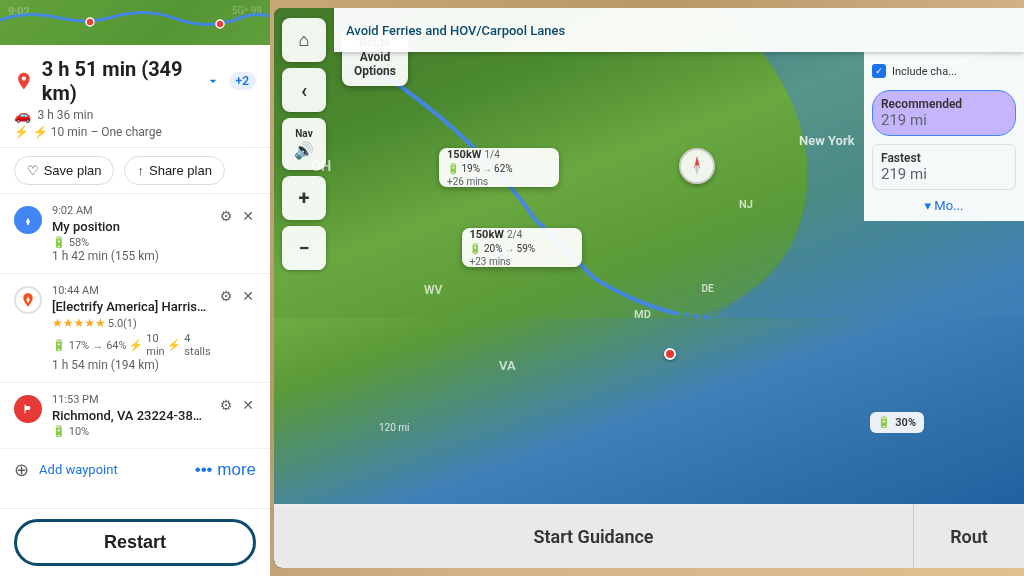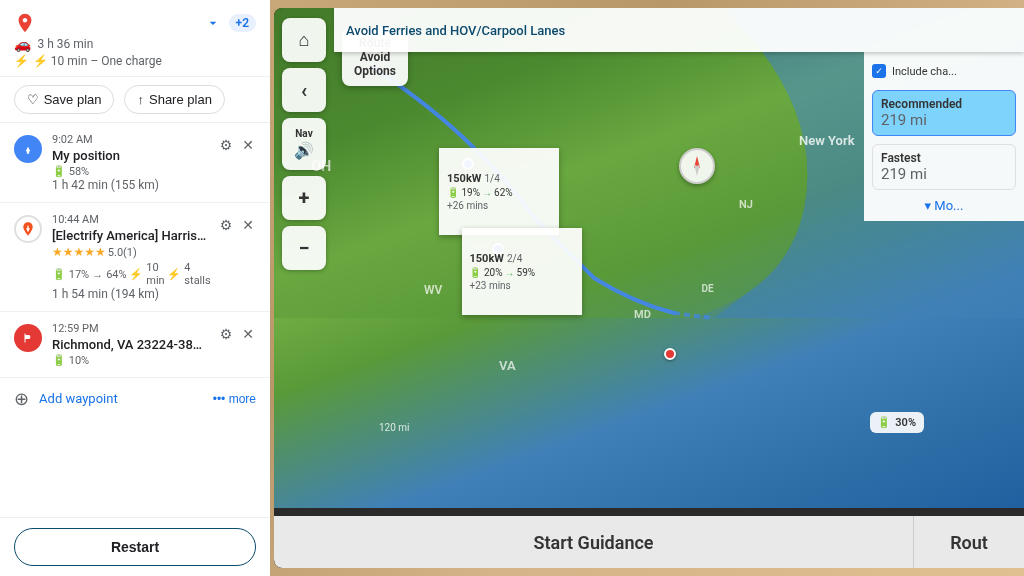--- a/index.html
+++ b/index.html
@@ -172,42 +172,42 @@
       gap: 10px;
       padding: 10px 14px;
       cursor: pointer;
       color: #1a73e8;
       font-size: 13px;
     }
     .more-btn {
       background: none;
       border: none;
       color: #1a73e8;
-      font-size: 12px;
+      font-size: 17px;
       cursor: pointer;
       margin-left: auto;
       display: flex;
       align-items: center;
       gap: 3px;
     }
 
     
     .bottom-actions {
       padding: 10px 14px;
       display: flex;
       gap: 10px;
       border-top: 1px solid #eee;
     }
     .btn-restart {
       flex: 1;
       padding: 10px;
-      border: 1px solid #0c4a6e;
+      border: 3px solid #0c4a6e;
       border-radius: 24px;
       background: white;
-      font-size: 14px;
+      font-size: 18px;
       font-weight: 600;
       color: #202124;
       cursor: pointer;
     }
     .btn-drive {
       flex: 1.5;
       padding: 10px;
       border: none;
       border-radius: 24px;
       background: #1a73e8;
@@ -348,22 +348,22 @@
       padding: 8px 12px;
       z-index: 20;
       box-shadow: 0 2px 6px rgba(0,0,0,0.3);
     }
     .rop-title { font-size: 12px; font-weight: 700; color: #333; text-align: center; }
 
     
     .charge-card {
       position: absolute;
       background: rgba(255,255,255,0.93);
-      border-radius: 0;
-      padding: 24px 8px;
+      border-radius: 8px;
+      padding: 0 8px;
       min-width: 120px;
       box-shadow: 0 2px 6px rgba(0,0,0,0.3);
       z-index: 15;
       font-size: 10px;
     }
     .charge-card-1 { top: 28%; left: 22%; }
     .charge-card-2 { top: 44%; left: 25%; }
     .charge-row { display: flex; align-items: center; gap: 3px; color: #333; margin-bottom: 2px; }
     .charge-label { font-weight: 700; font-size: 11px; }
     .charge-fraction { color: #5f6368; font-size: 10px; }
@@ -462,40 +462,40 @@
       flex-shrink: 0;
     }
     .route-option-item {
       padding: 6px 8px;
       border-radius: 6px;
       border: 1px solid #e0e0e0;
       font-size: 11px;
     }
     .route-opt-label { font-weight: 600; color: #333; font-size: 12px; }
     .route-opt-sub { color: #5f6368; font-size: 15px; }
-    .route-opt-highlight { background: #7dd3fc; border-color: #4285f4; }
+    .route-opt-highlight { background: #c4b5fd; border-color: #4285f4; border-radius: 18px; }
     .more-link { color: #1a73e8; font-size: 13px; text-align: center; cursor: pointer; }
 
     
     .dist-label {
       position: absolute;
       bottom: 75px;
       left: 14%;
       color: rgba(255,255,255,0.8);
       font-size: 10px;
       z-index: 15;
     }
 
     
     .car-bottom-bar {
       position: absolute;
       bottom: 0;
       left: 0;
       right: 0;
-      height: 52px;
+      height: 64px;
       background: rgba(240,240,240,0.97);
       display: flex;
       align-items: center;
       z-index: 30;
     }
     .bottom-start {
       flex: 1;
       text-align: center;
       font-size: 18px;
       font-weight: 600;
@@ -560,27 +560,40 @@
     .scrollbar-thin::-webkit-scrollbar { width: 3px; }
     .scrollbar-thin::-webkit-scrollbar-thumb { background: #ccc; border-radius: 2px; }
   </style>
 </head>
 <body>
 
 <div class="bg-photo"></div>
 
 <div class="left-panel">
 
+  <div class="mini-map">
+    <div class="mini-map-time">9:02</div>
+    <div class="mini-map-signal">5G⁺ 99</div>
+    <svg width="270" height="45" style="position:absolute;top:0;left:0;">
+
+      <rect x="0" y="0" width="270" height="45" fill="#5a9a38" opacity="0.7"></rect>
+      <path d="M0,20 Q30,10 60,18 Q90,25 120,15 Q150,8 180,20 Q210,30 240,18 Q255,12 270,16" stroke="#4285f4" stroke-width="3" fill="none" opacity="0.9"></path>
+      <circle cx="90" cy="22" r="4" fill="#ea4335" stroke="white" stroke-width="1.5"></circle>
+
+      <circle cx="220" cy="24" r="4" fill="#ea4335" stroke="white" stroke-width="1.5"></circle>
+    </svg>
+  </div>
 
   <div class="route-summary">
     <div class="route-main">
       <div class="route-title">
         <svg width="22" height="22" viewBox="0 0 24 24">
           <path d="M12 2C8.13 2 5 5.13 5 9c0 5.25 7 13 7 13s7-7.75 7-13c0-3.87-3.13-7-7-7zm0 9.5c-1.38 0-2.5-1.12-2.5-2.5S10.62 6.5 12 6.5s2.5 1.12 2.5 2.5S13.38 11.5 12 11.5z" fill="#ea4335"></path>
         </svg>
+        <span class="route-time">3 h 51 min (349 km)</span>
       </div>
       <div class="route-controls">
         <span class="expand-btn">
           <svg width="16" height="16" viewBox="0 0 24 24">
               <path d="M7 10l5 5 5-5z" fill="#1a73e8"></path>
             </svg>
         </span>
         <span class="plus-routes">+2</span>
       </div>
     </div>
@@ -660,21 +673,21 @@
       </div>
     </div>
 
     <div class="waypoint-item">
       <div class="wp-icon dest">
         <svg width="12" height="14" viewBox="0 0 24 24">
           <path d="M5 3v18h2v-7h8l2-4-2-4H7V3H5z" fill="white"></path>
         </svg>
       </div>
       <div class="wp-content">
-        <div class="wp-time">12:59 PM</div>
+        <div class="wp-time">11:53 PM</div>
         <div class="wp-name">Richmond, VA 23224-3839, United...</div>
         <div class="wp-charge">
           <span>🔋</span>
           <span>10%</span>
         </div>
       </div>
       <div class="wp-controls">
         <button class="wp-ctrl-btn">⚙</button>
         <button class="wp-ctrl-btn">✕</button>
       </div>

